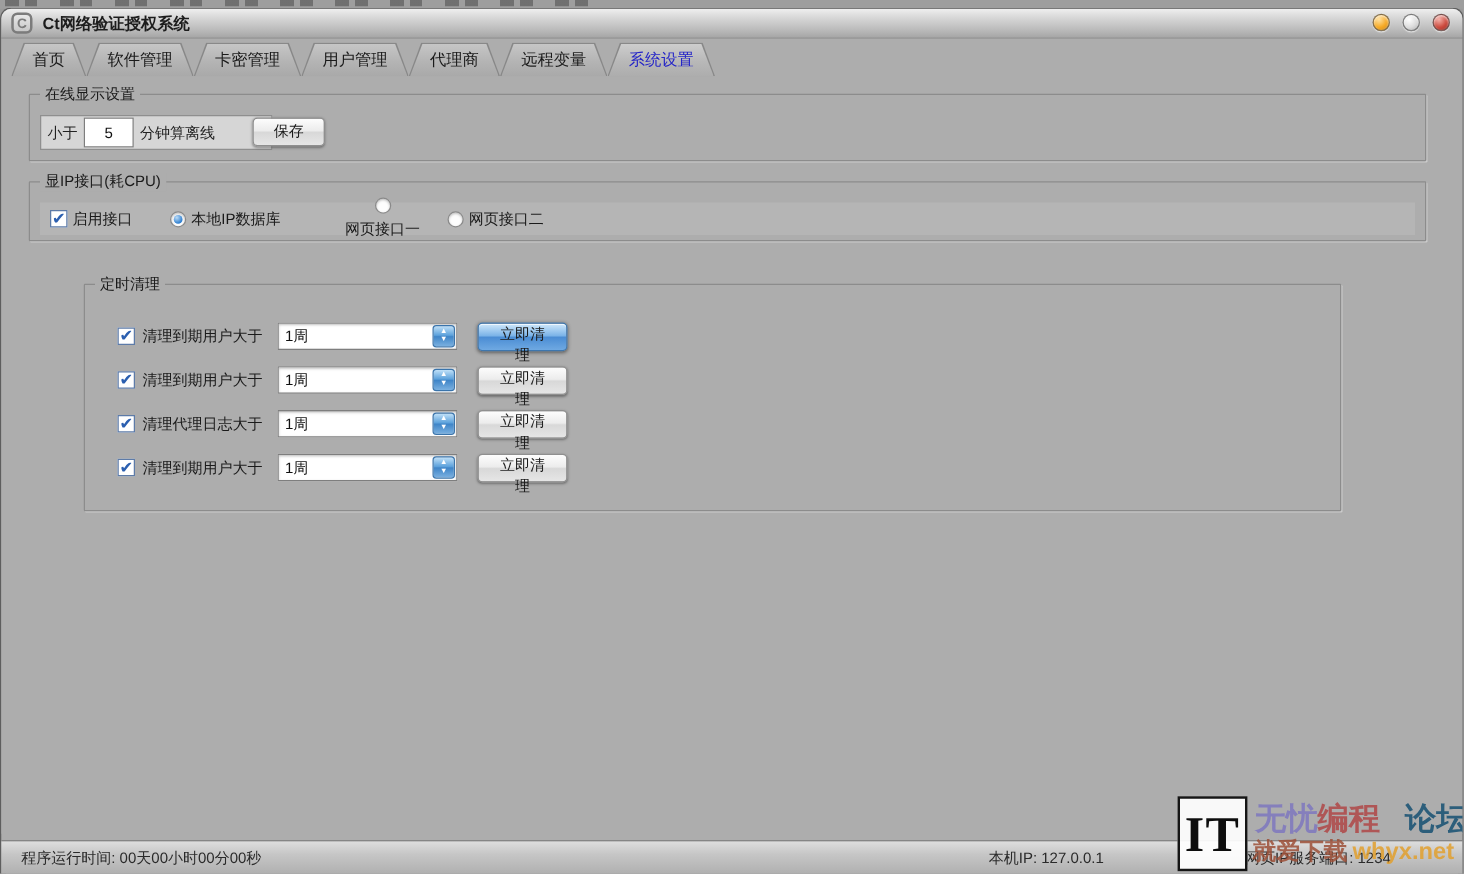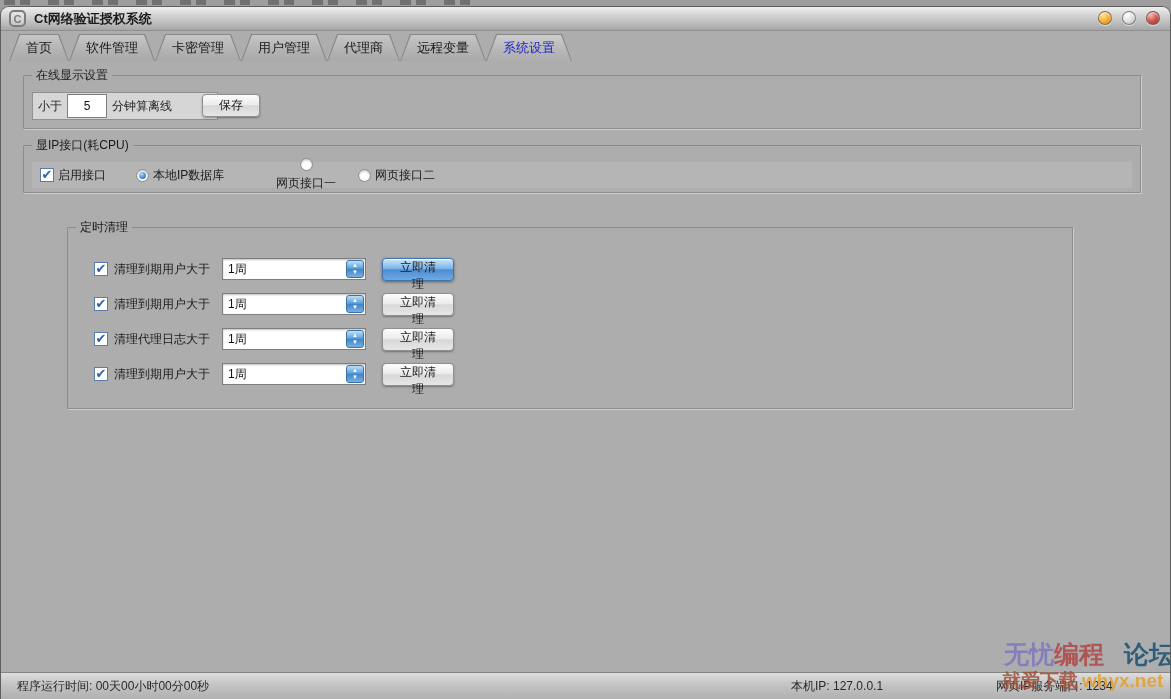--- a/index.html
+++ b/index.html
@@ -280,20 +280,23 @@
       <span>本机IP:</span>
       <span>127.0.0.1</span>
     </span>
     <span class="right2">
       <span>网页IP服务端口:</span>
       <span>1234</span>
     </span>
   </div>
 
   <div class="watermark">
+    <div class="wm-box">
+      <span class="wm-it">IT</span>
+    </div>
     <div class="wm-line1">
       <span class="c1">无忧</span><span class="c2">编程</span><span class="c3">论坛</span>
     </div>
     <div class="wm-line2">
       <span class="t">就爱下载</span><span class="u">whyx.net</span>
     </div>
   </div>
 
 </div>
 

